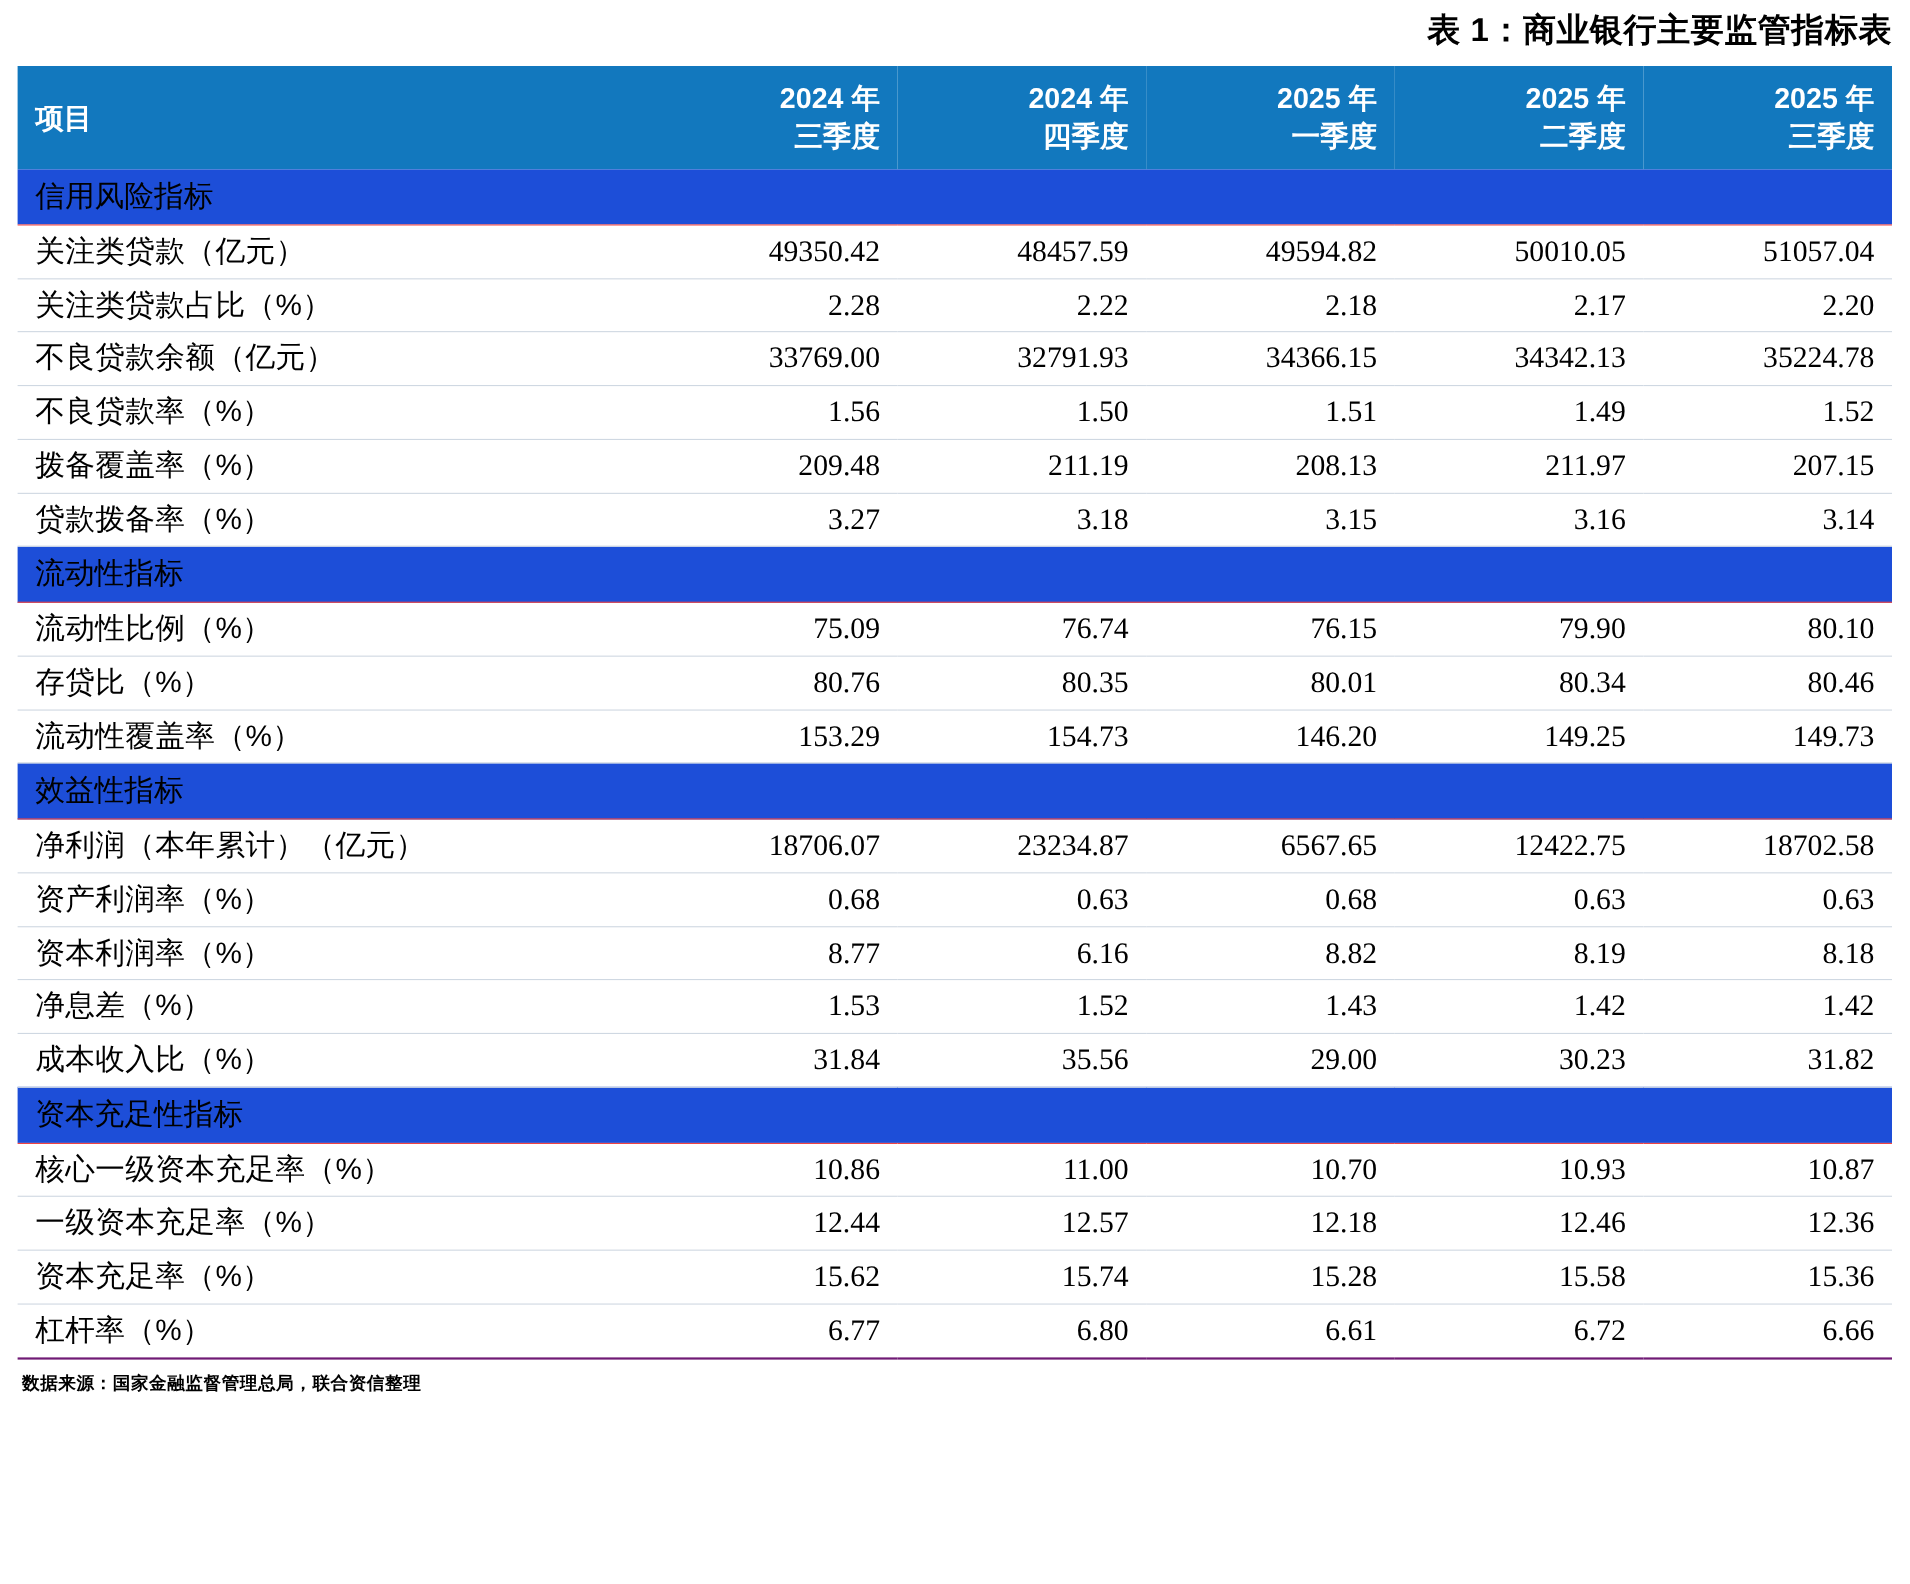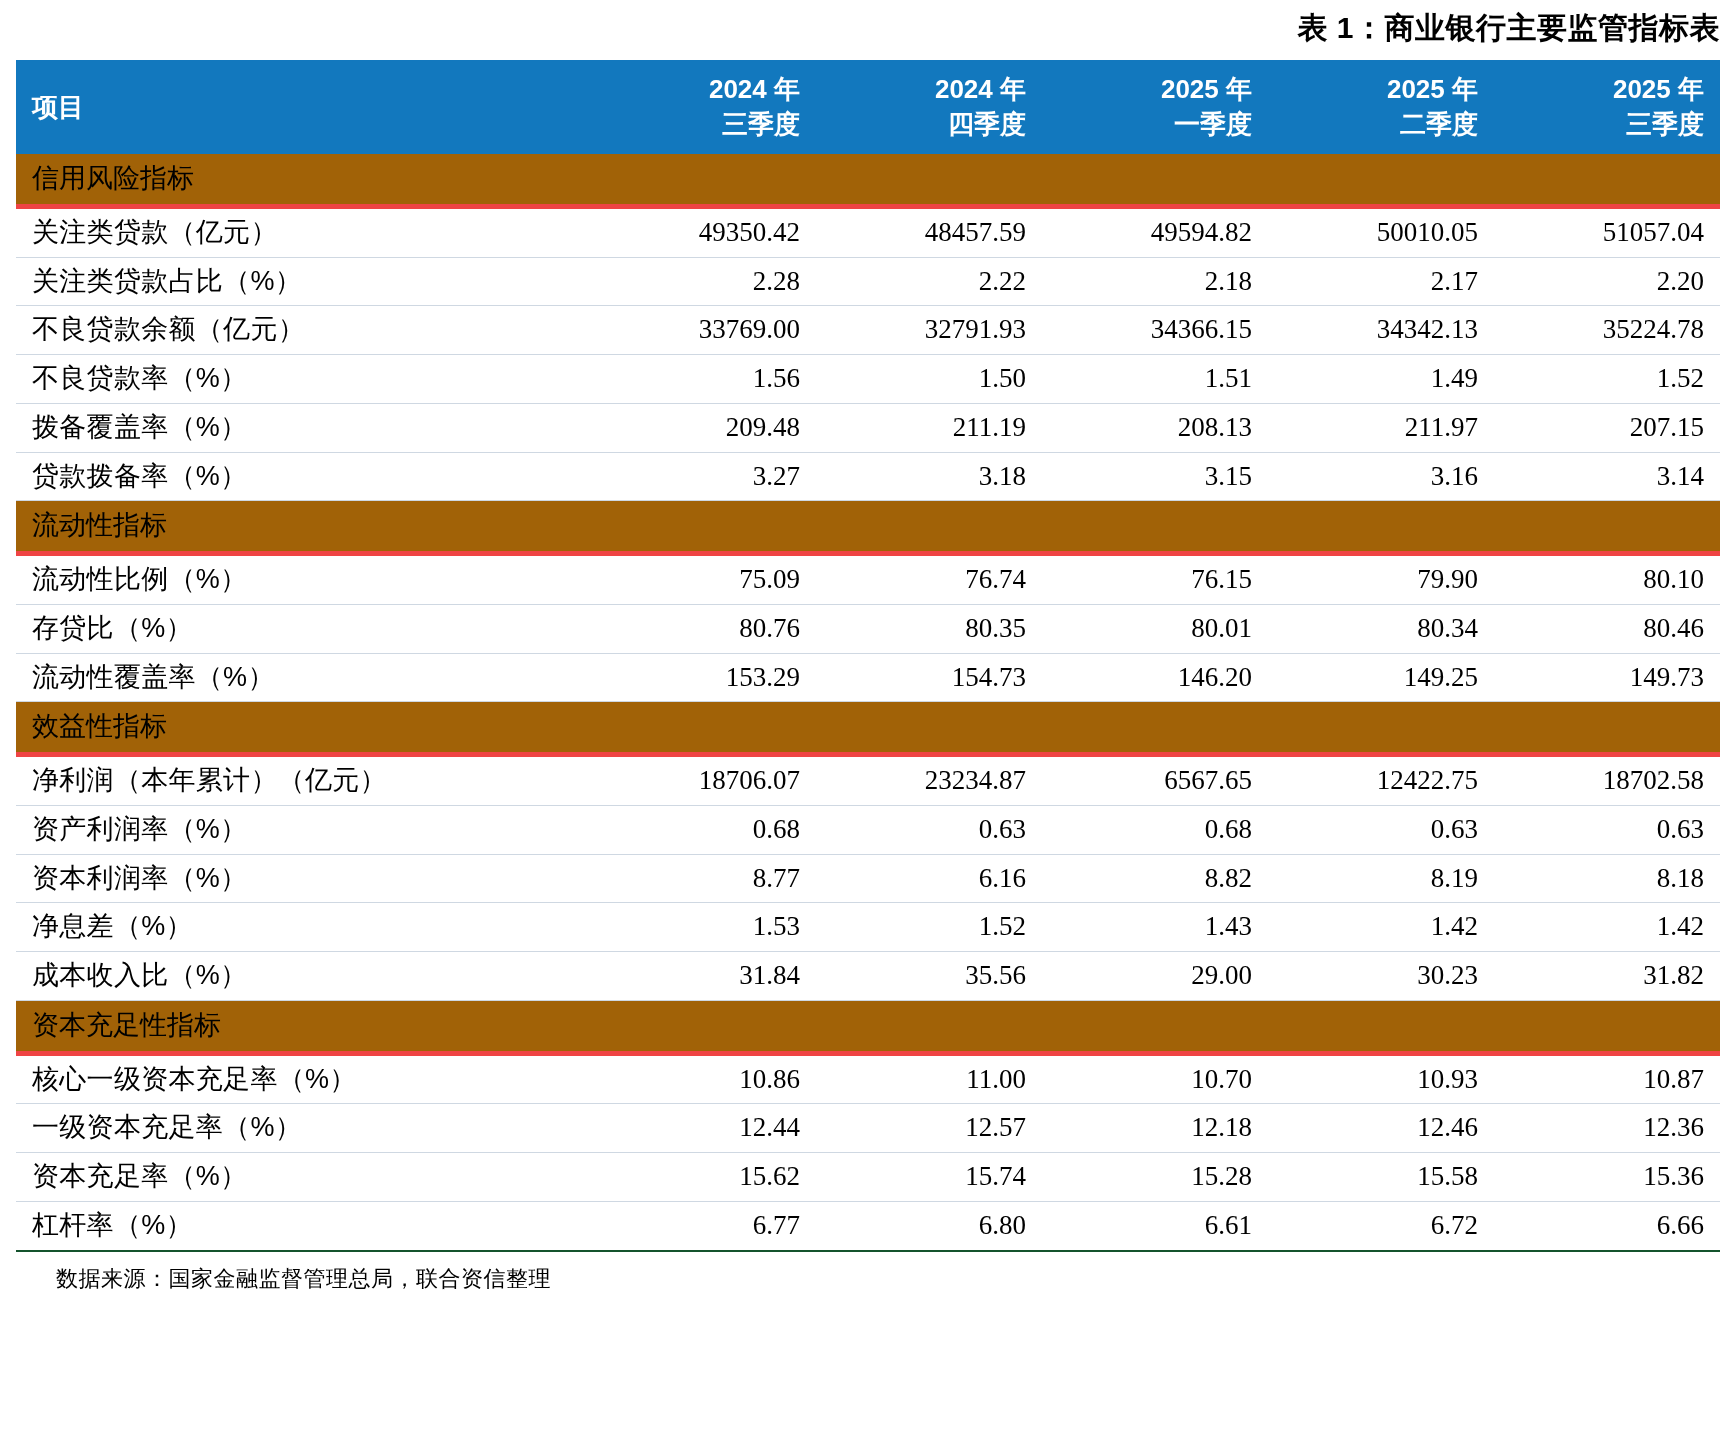--- a/index.html
+++ b/index.html
@@ -62,36 +62,35 @@
   tbody td.label {
     text-align: left;
     font-family: "Liberation Sans", sans-serif;
     letter-spacing: 0.3px;
   }
   tbody td.num {
     text-align: right;
     font-family: "Liberation Serif", serif;
   }
   tbody tr.section td {
-    background: #a16207;
+    background: #1d4ed8;
     font-family: "Liberation Sans", sans-serif;
     font-size: 27px;
     padding: 8px 16px;
-    border-bottom: 5px solid #ef4444;
+    border-bottom: 1px solid #ef4444;
   }
   tbody tr.last-row td {
-    border-bottom: 2px solid #14532d;
+    border-bottom: 2px solid #701a75;
   }
   .source {
     font-family: "Liberation Sans", sans-serif;
-    font-weight: normal;
-    font-size: 22px;
+    font-weight: bold;
+    font-size: 16px;
     padding: 12px 4px 10px 4px;
     letter-spacing: 0.5px;
-    margin-left: 36px;
   }
 </style>
 </head>
 <body>
 
 <div class="page">
 
   <div class="table-title">表 1：商业银行主要监管指标表</div>
 
   <table class="reg-table">

